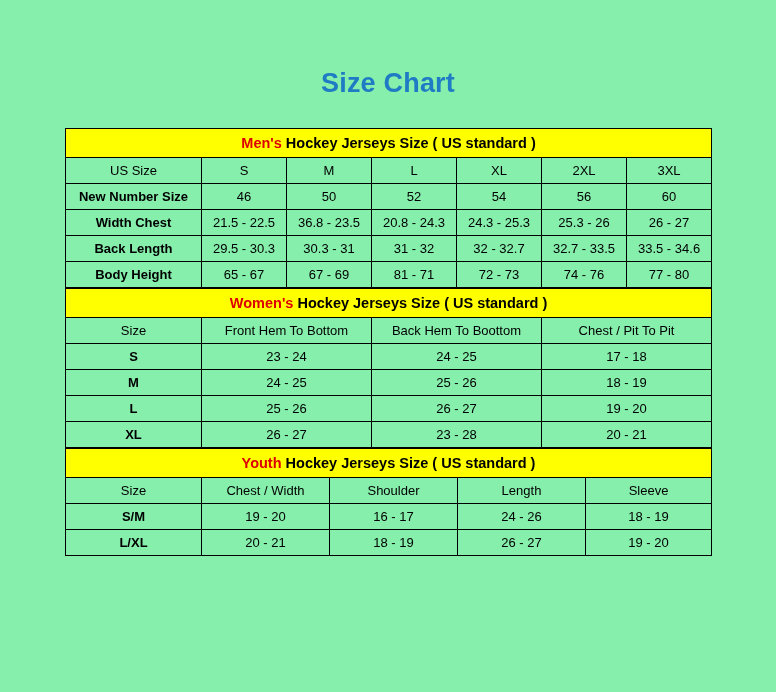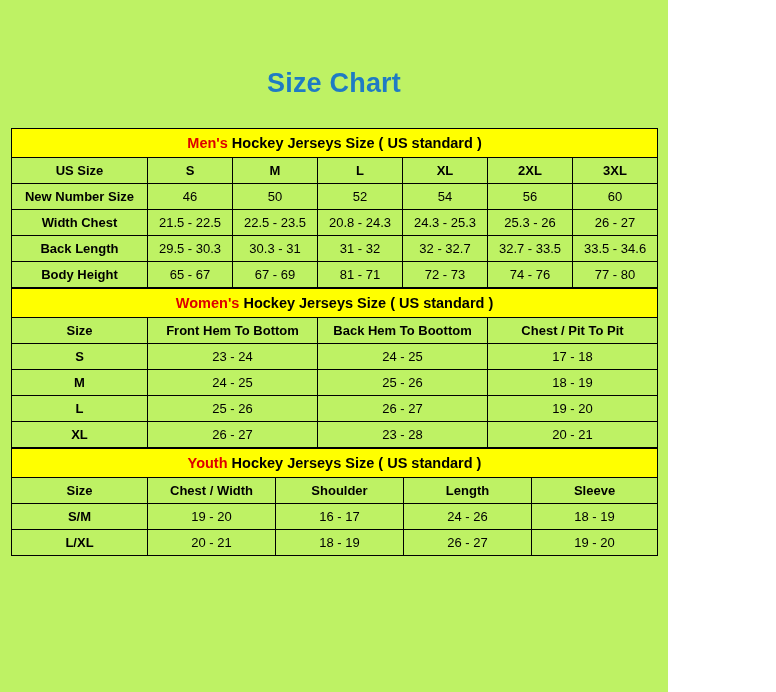--- a/index.html
+++ b/index.html
@@ -6,23 +6,23 @@
   html, body {
     margin: 0;
     padding: 0;
     width: 776px;
     height: 692px;
     background: #ffffff;
     font-family: "Liberation Sans", sans-serif;
   }
   #page {
     position: relative;
-    width: 668px;
+    width: 776px;
     height: 692px;
-    background: #bef264;
+    background: #86efac;
     overflow: hidden;
   }
   .title {
     text-align: center;
     color: #1f7bc4;
     font-size: 27px;
     font-weight: bold;
     margin-top: 68px;
     margin-bottom: 0;
     letter-spacing: 0.2px;
@@ -47,21 +47,21 @@
     color: #000000;
     vertical-align: middle;
   }
   .banner td {
     background: #ffff00;
     font-weight: bold;
     font-size: 14.5px;
     height: 29px;
   }
   .banner .accent { color: #dd0000; }
-  .hdr td { font-weight: bold; }
+  .hdr td { font-weight: normal; }
   .rowlabel { font-weight: bold; }
   .rowlabel-b { font-weight: bold; }
 </style>
 </head>
 <body>
 
 <div id="page">
 
   <h1 class="title">Size Chart</h1>
 
@@ -95,21 +95,21 @@
           <td>46</td>
           <td>50</td>
           <td>52</td>
           <td>54</td>
           <td>56</td>
           <td>60</td>
         </tr>
         <tr>
           <td class="rowlabel">Width Chest</td>
           <td>21.5 - 22.5</td>
-          <td>22.5 - 23.5</td>
+          <td>36.8 - 23.5</td>
           <td>20.8 - 24.3</td>
           <td>24.3 - 25.3</td>
           <td>25.3 - 26</td>
           <td>26 - 27</td>
         </tr>
         <tr>
           <td class="rowlabel">Back Length</td>
           <td>29.5 - 30.3</td>
           <td>30.3 - 31</td>
           <td>31 - 32</td>

